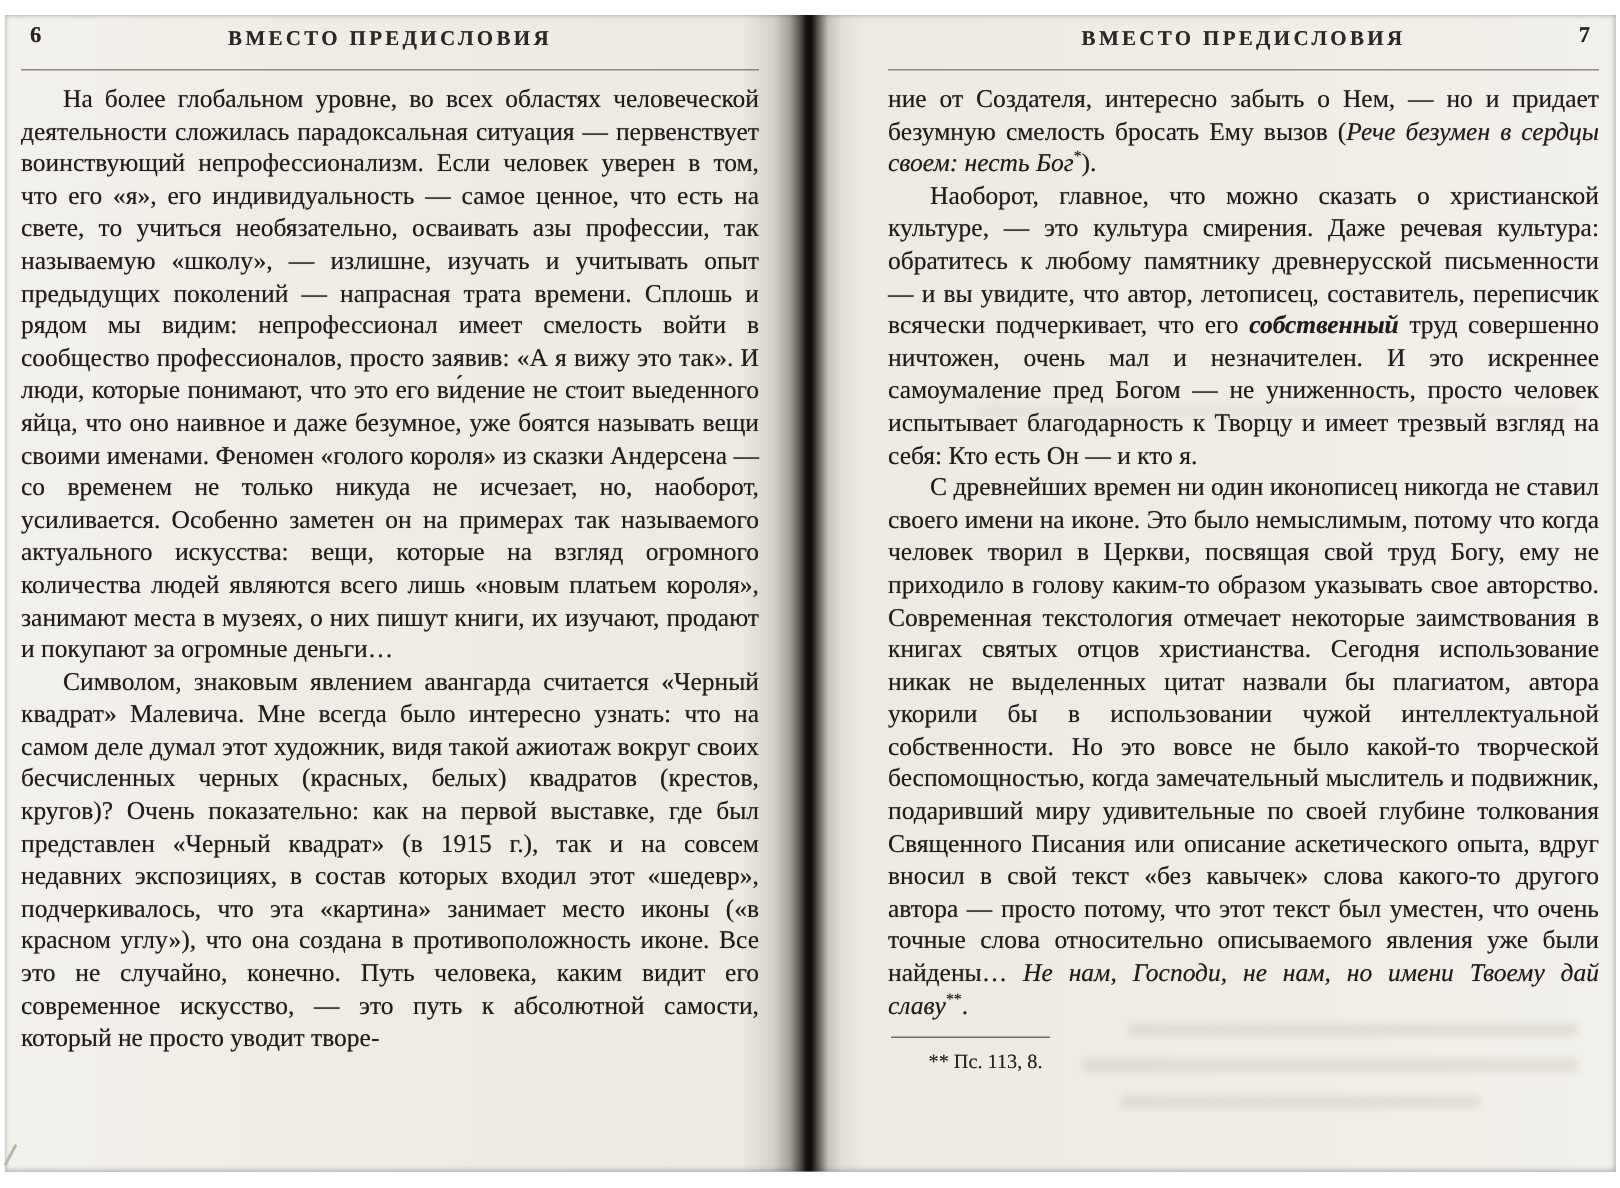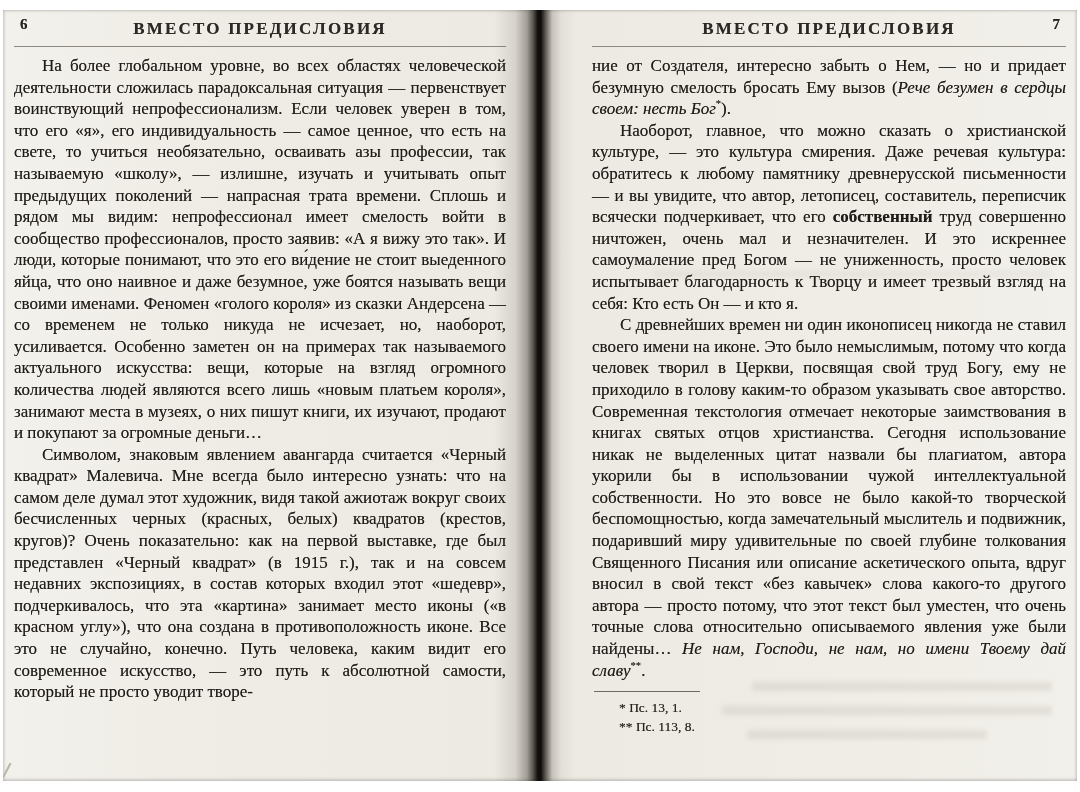--- a/index.html
+++ b/index.html
@@ -38,39 +38,39 @@
   .running-head { position: relative; height: 26px; }
   .pagenum {
     position: absolute; top: 2px;
     font-size: 15px; font-weight: bold; color: #262320;
     text-shadow: 0 0 0.4px rgba(30,27,23,0.6);
   }
   .pagenum.pos-left  { left: 6px; }
   .pagenum.pos-right { right: 6px; }
   .head-title {
     display: block; text-align: center;
-    font-size: 17px; font-weight: bold; letter-spacing: 2.2px;
+    font-size: 14px; font-weight: bold; letter-spacing: 2.2px;
     padding-top: 5px; color: #2b2825;
     text-shadow: 0 0 0.4px rgba(30,27,23,0.55);
   }
   .head-rule {
     border: none; border-top: 1.4px solid #8d8981;
     margin: 6px 0 0 0;
   }
   .body-text {
     margin-top: 8px;
     font-size: 17px; line-height: 21.6px;
     text-align: justify;
     color: #1e1b18;
     text-shadow: 0 0 0.5px rgba(25,22,18,0.55);
   }
   .body-text p { margin: 0; }
   .body-text p.indent { text-indent: 28px; }
   .seg-i { font-style: italic; }
-  .seg-b { font-weight: bold; }
+  .seg-b { font-weight: bold; font-style: italic; }
   .seg-sup { vertical-align: super; font-size: 0.62em; line-height: 0; }
 
   .footnotes { margin-top: 10px; }
   .fn-rule {
     width: 106px; border: none; border-top: 1.2px solid #6f6b64;
     margin: 0 0 7px 2px;
   }
   .fn {
     font-size: 13.5px; line-height: 18.5px;
     padding-left: 27px; color: #24211d;
@@ -118,21 +118,20 @@
     <span class="pagenum pos-right">7</span>
   </div>
   <hr class="head-rule">
   <div class="body-text" id="right-body">
       <p><span>ние от Создателя, интересно забыть о Нем, — но и придает безумную смелость бросать Ему вызов (</span><span class="seg-i">Рече безумен в сердцы своем: несть Бог</span><span class="seg-sup">*</span><span>).</span></p>
       <p class="indent"><span>Наоборот, главное, что можно сказать о христианской культуре, — это культура смирения. Даже речевая культура: обратитесь к любому памятнику древнерусской письменности — и вы увидите, что автор, летописец, составитель, переписчик всячески подчеркивает, что его </span><span class="seg-b">собственный</span><span> труд совершенно ничтожен, очень мал и незначителен. И это искреннее самоумаление пред Богом — не униженность, просто человек испытывает благодарность к Творцу и имеет трезвый взгляд на себя: Кто есть Он — и кто я.</span></p>
       <p class="indent"><span>С древнейших времен ни один иконописец никогда не ставил своего имени на иконе. Это было немыслимым, потому что когда человек творил в Церкви, посвящая свой труд Богу, ему не приходило в голову каким-то образом указывать свое авторство. Современная текстология отмечает некоторые заимствования в книгах святых отцов христианства. Сегодня использование никак не выделенных цитат назвали бы плагиатом, автора укорили бы в использовании чужой интеллектуальной собственности. Но это вовсе не было какой-то творческой беспомощностью, когда замечательный мыслитель и подвижник, подаривший миру удивительные по своей глубине толкования Священного Писания или описание аскетического опыта, вдруг вносил в свой текст «без кавычек» слова какого-то другого автора — просто потому, что этот текст был уместен, что очень точные слова относительно описываемого явления уже были найдены… </span><span class="seg-i">Не нам, Господи, не нам, но имени Твоему дай славу</span><span class="seg-sup">**</span><span>.</span></p>
     </div>
   <div class="footnotes">
     <hr class="fn-rule">
-    <div class="fn">* Пс. 13, 1.</div>
     <div class="fn">** Пс. 113, 8.</div>
   </div>
   <div class="bleed b1"></div>
   <div class="bleed b2"></div>
   <div class="bleed b3"></div>
   <div class="bleed b4"></div>
 </div>
 
 <div class="artifact"></div>
 

